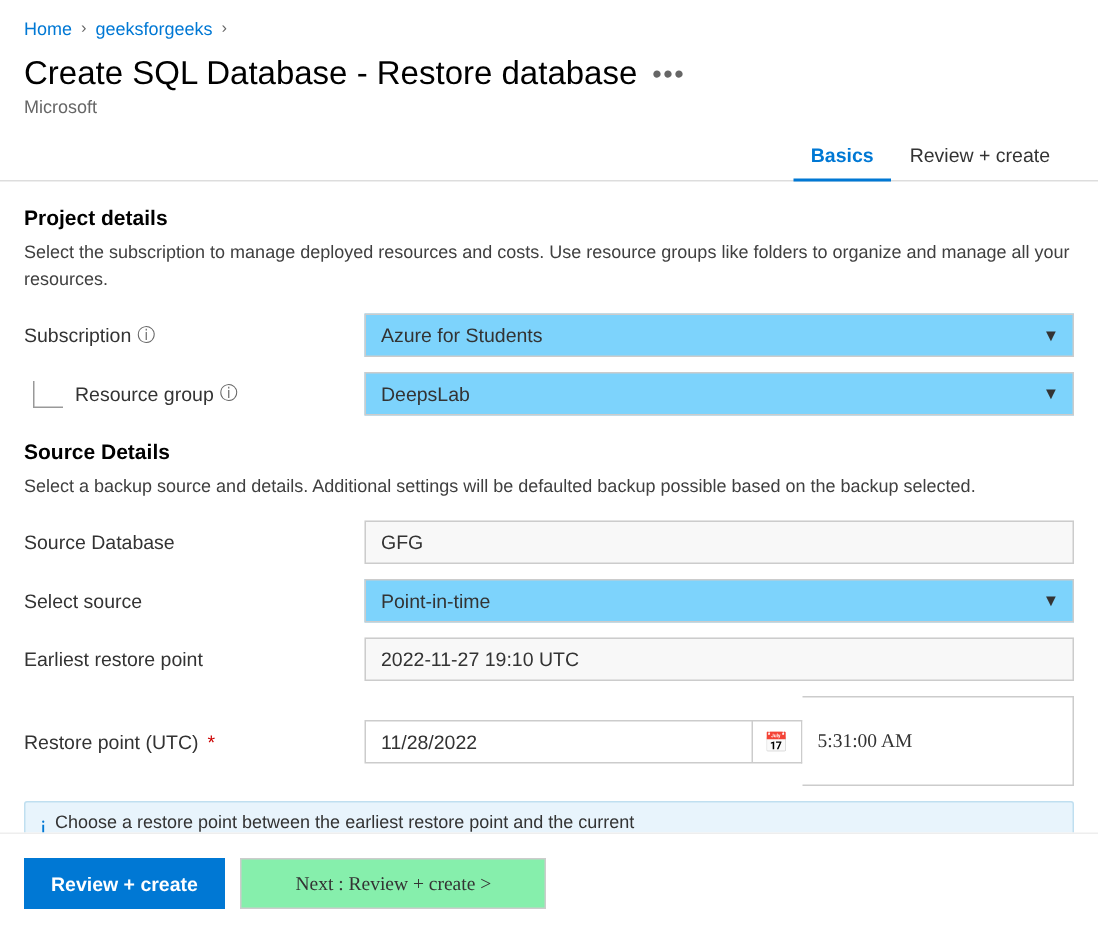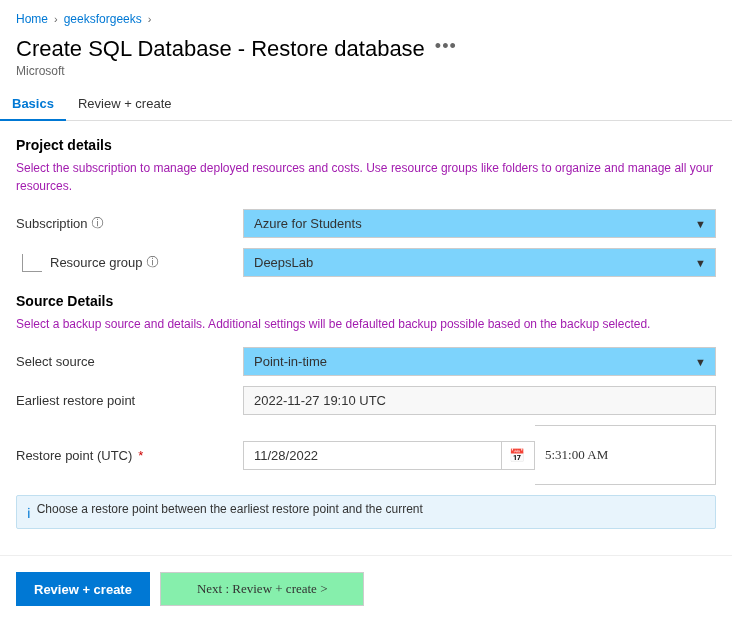--- a/index.html
+++ b/index.html
@@ -20,21 +20,21 @@
       padding: 12px 16px 6px 16px;
       font-size: 12px;
       color: #0078d4;
     }
     .breadcrumb span { color: #666; font-size: 11px; }
     .breadcrumb a { color: #0078d4; text-decoration: none; cursor: pointer; }
 
     .page-header {
       padding: 4px 16px 2px 16px;
       display: flex;
-      align-items: flex-start;
+      align-items: center;
       gap: 10px;
     }
     .page-title {
       font-size: 22px;
       font-weight: 300;
       color: #000;
     }
     .page-more-icon {
       color: #666;
       cursor: pointer;
@@ -43,22 +43,23 @@
     }
     .page-subtitle {
       padding: 0 16px 10px 16px;
       font-size: 12px;
       color: #666;
     }
 
     .tabs {
       display: flex;
       border-bottom: 1px solid #ddd;
-      padding: 0 0;
+      padding: 0 20px;
       margin-bottom: 0;
+      justify-content: flex-end;
     }
     .tab {
       padding: 8px 12px;
       cursor: pointer;
       font-size: 13px;
       color: #333;
       border-bottom: 2px solid transparent;
       margin-bottom: -1px;
     }
     .tab.active {
@@ -73,21 +74,21 @@
 
     .section-title {
       font-size: 14px;
       font-weight: 600;
       color: #000;
       margin-bottom: 6px;
     }
 
     .section-desc {
       font-size: 12px;
-      color: #a21caf;
+      color: #404040;
       margin-bottom: 14px;
       line-height: 1.5;
     }
 
     .form-row {
       display: flex;
       align-items: center;
       margin-bottom: 10px;
       gap: 47px;
     }
@@ -287,20 +288,28 @@
           <option>DeepsLab</option>
         </select>
         <span class="select-chevron">▼</span>
       </div>
     </div>
   </div>
 
   <div class="section-title">Source Details</div>
   <div class="section-desc">Select a backup source and details. Additional settings will be defaulted backup possible based on the backup selected.</div>
 
+  <div class="form-row">
+    <div class="form-label">
+      <span>Source Database</span>
+    </div>
+    <div class="form-control">
+      <input type="text" class="form-input" readonly="" placeholder="GFG" value="GFG" style="">
+    </div>
+  </div>
 
   <div class="form-row">
     <div class="form-label">
       <span>Select source</span>
     </div>
     <div class="form-control">
       <div class="form-select-wrapper">
         <select class="form-select white">
           <option>Point-in-time</option>
           <option>Backup</option>

